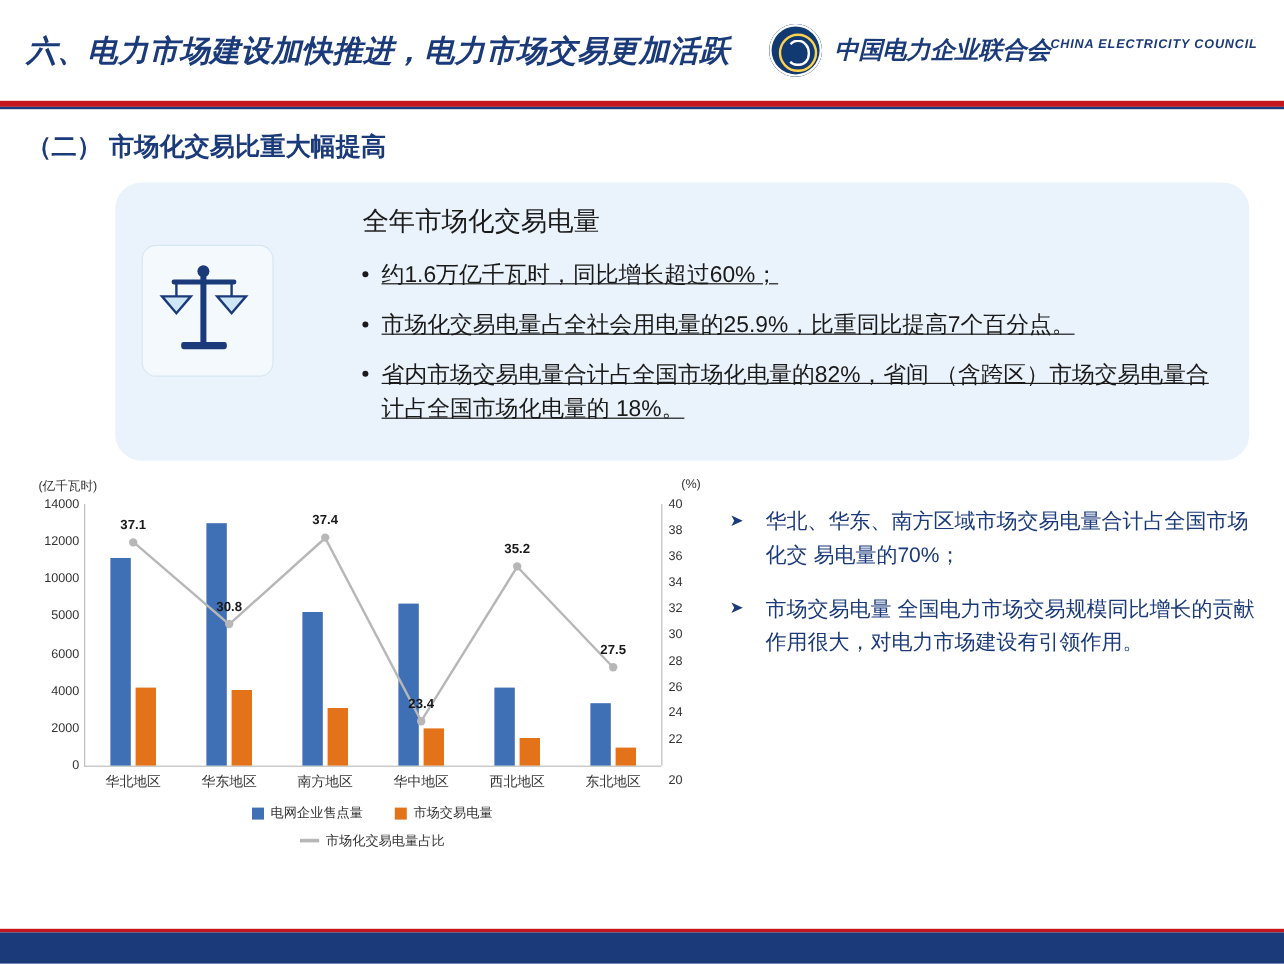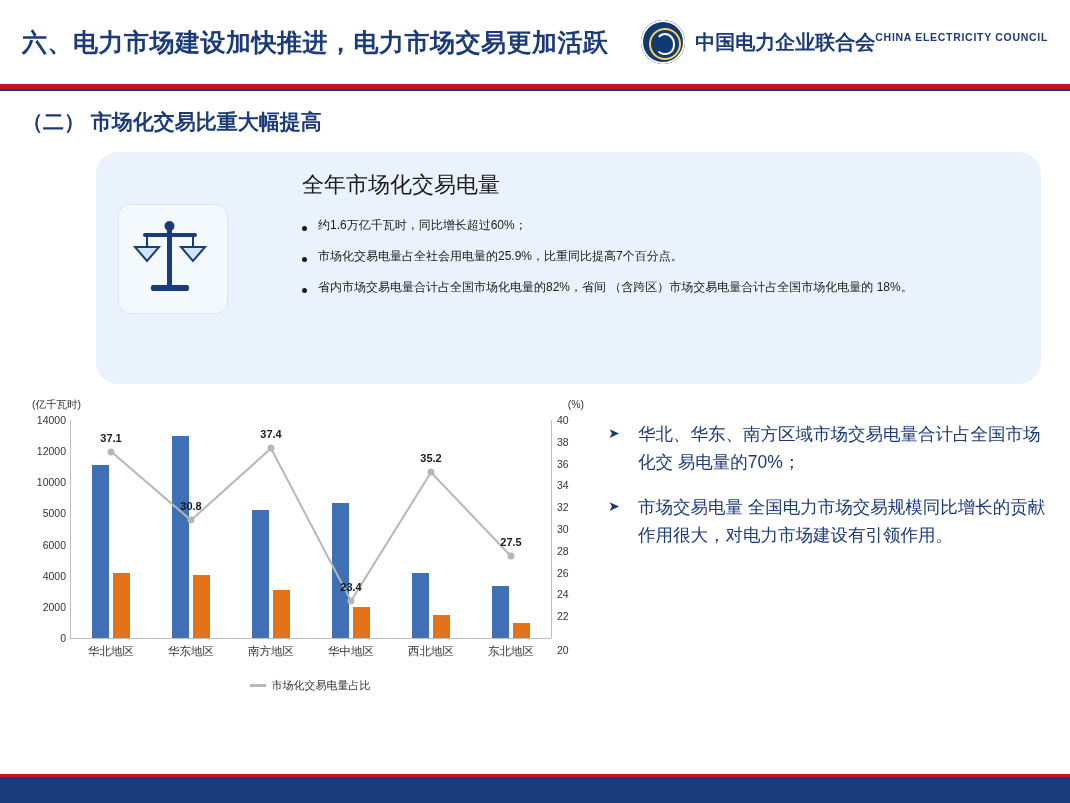--- a/index.html
+++ b/index.html
@@ -6,21 +6,21 @@
   body{
     width:1070px;height:803px;
     background:#ffffff;
     font-family:"Liberation Sans","DejaVu Sans",sans-serif;
     position:relative;
     overflow:hidden;
     color:#1a1a1a;
   }
   
   .header{
-    position:absolute;left:0;top:0;width:1070px;height:92px;
+    position:absolute;left:0;top:0;width:1070px;height:92px;font-style:italic;
   }
   .header-title{
     position:absolute;left:22px;top:26px;
     font-size:25px;font-weight:bold;color:#1b3a7a;
     letter-spacing:0.5px;
     white-space:nowrap;
   }
   .logo-wrap{
     position:absolute;right:22px;top:20px;
     display:flex;align-items:center;gap:10px;
@@ -68,21 +68,21 @@
   .scale-svg{position:absolute;left:10px;top:8px;}
   .callout-title{
     position:absolute;left:206px;top:18px;
     font-size:22px;color:#1a1a1a;font-weight:normal;white-space:nowrap;
   }
   .bullets{
     position:absolute;left:206px;top:64px;width:712px;
   }
   .bullet{
     position:relative;padding-left:16px;margin-bottom:13px;
-    font-size:12px;line-height:1.5;color:#1a1a1a;
+    font-size:19px;line-height:1.5;color:#1a1a1a;text-decoration:underline;
   }
   .bullet:before{
     content:"";position:absolute;left:0;top:10px;width:5px;height:5px;
     background:#1a1a1a;border-radius:50%;
   }
   
   .chart-area{
     position:absolute;left:24px;top:398px;width:566px;height:330px;
   }
   .axis-unit-left{
@@ -245,20 +245,30 @@
       <div class="plabel" style="left: 200px; top: 20.34px;">37.4</div>
       <div class="pt" style="left: 280px; top: 180.94px;"></div>
       <div class="plabel" style="left: 280px; top: 172.94px;">23.4</div>
       <div class="pt" style="left: 360px; top: 52.32px;"></div>
       <div class="plabel" style="left: 360px; top: 44.32px;">35.2</div>
       <div class="pt" style="left: 440px; top: 136.25px;"></div>
       <div class="plabel" style="left: 440px; top: 128.25px;">27.5</div>
     </div>
 
   <div class="legend">
+    <div class="lg-row">
+      <span class="lg-item">
+        <span class="lg-sw" style="background:#3f6fb5"></span>
+        <span>电网企业售点量</span>
+      </span>
+      <span class="lg-item">
+        <span class="lg-sw" style="background:#e2731b"></span>
+        <span>市场交易电量</span>
+      </span>
+    </div>
     <div class="lg-row second">
       <span class="lg-item">
         <span class="lg-sw line"></span>
         <span>市场化交易电量占比</span>
       </span>
     </div>
   </div>
 </div>
 
 <div class="arrow-list">

